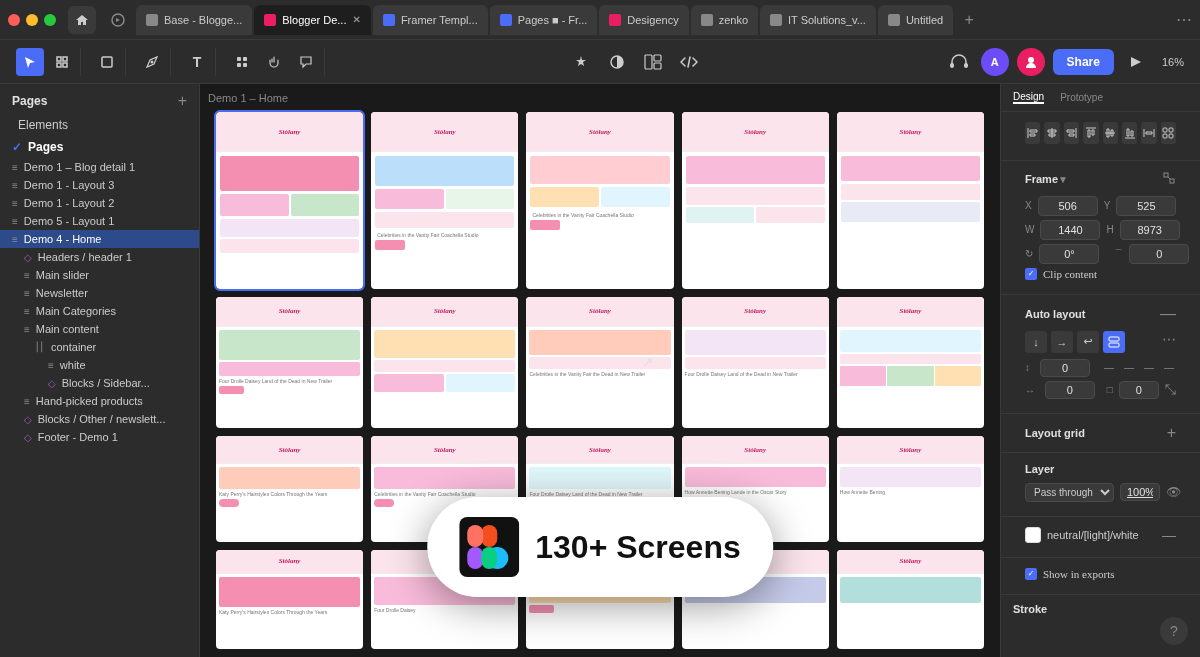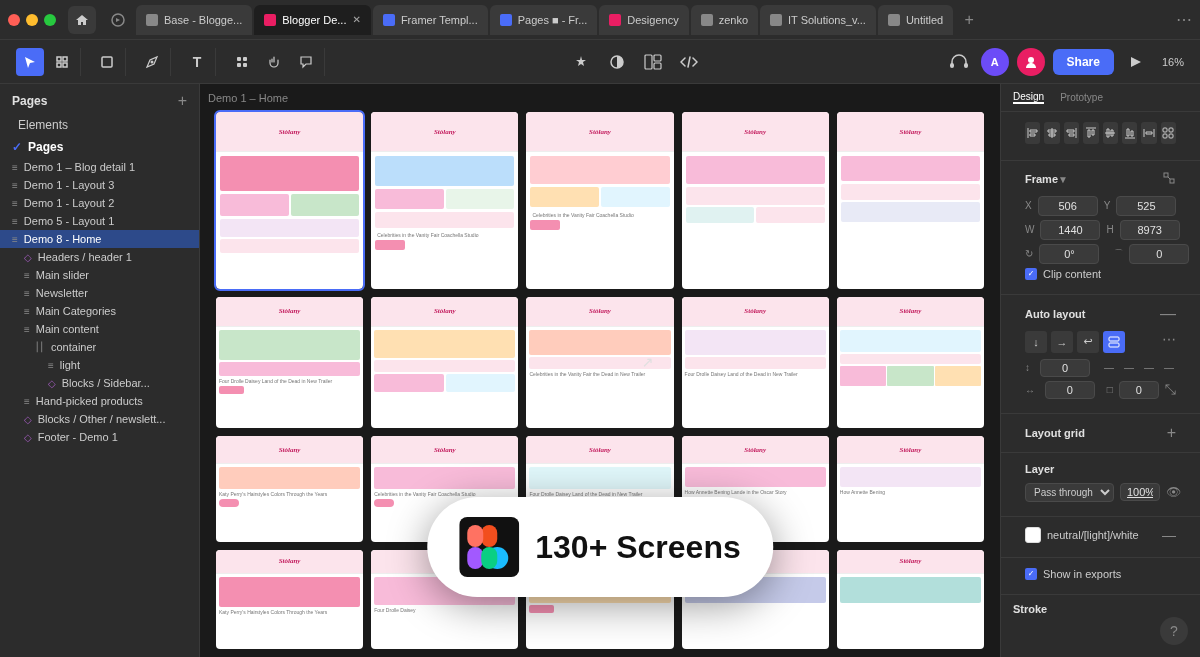--- a/index.html
+++ b/index.html
@@ -76,21 +76,21 @@
     .align-row { display: flex; gap: 4px; margin-bottom: 6px; }
     .align-btn { width: 22px; height: 22px; display: flex; align-items: center; justify-content: center; background: #3a3a3a; border-radius: 3px; cursor: pointer; color: #ccc; font-size: 10px; }
 
     .prop-row { display: flex; align-items: center; gap: 6px; margin-bottom: 4px; }
     .prop-label { font-size: 10px; color: #888; width: 12px; }
     .prop-input { background: #3a3a3a; border: 1px solid #4a4a4a; border-radius: 4px; color: #e0e0e0; font-size: 11px; padding: 3px 6px; width: 60px; text-align: center; }
     .prop-input-wide { width: 75px; }
 
     .checkbox-row { display: flex; align-items: center; gap: 6px; margin-bottom: 4px; }
     .checkbox { width: 12px; height: 12px; background: #4a6cf7; border-radius: 2px; display: flex; align-items: center; justify-content: center; font-size: 8px; color: #fff; flex-shrink: 0; }
-    .checkbox-label { font-size: 11px; color: #ccc; }
+    .checkbox-label { font-size: 11px; color: #ccc; font-family: Liberation Serif, serif; }
 
     .color-row { display: flex; align-items: center; gap: 6px; margin-bottom: 4px; }
     .color-swatch { width: 16px; height: 16px; border-radius: 3px; flex-shrink: 0; }
     .color-label { font-size: 11px; color: #ccc; flex: 1; }
     .color-dash { font-size: 14px; color: #888; cursor: pointer; }
 
     .layer-mode-row { display: flex; align-items: center; gap: 6px; margin-bottom: 4px; }
     .layer-mode-select { background: #3a3a3a; border: 1px solid #4a4a4a; border-radius: 4px; color: #ccc; font-size: 10px; padding: 2px 4px; flex: 1; }
     .opacity-input { background: #3a3a3a; border: 1px solid #4a4a4a; border-radius: 4px; color: #e0e0e0; font-size: 11px; padding: 2px 6px; width: 40px; text-align: center; text-decoration: underline; }
     .eye-icon { color: #888; font-size: 12px; cursor: pointer; }
@@ -322,21 +322,21 @@
     <div class="layer-item" style="padding-left:12px;">
       <span class="layer-icon grid">≡</span>
       <span>Demo 1 - Layout 2</span>
     </div>
     <div class="layer-item" style="padding-left:12px;">
       <span class="layer-icon grid">≡</span>
       <span>Demo 5 - Layout 1</span>
     </div>
     <div class="layer-item selected" style="padding-left:12px;">
       <span class="layer-icon grid">≡</span>
-      <span>Demo 8 - Home</span>
+      <span>Demo 4 - Home</span>
     </div>
     <div class="layer-item" style="padding-left:24px;">
       <span class="layer-icon diamond">◇</span>
       <span>Headers / header 1</span>
     </div>
     <div class="layer-item" style="padding-left:24px;">
       <span class="layer-icon grid">≡</span>
       <span>Main slider</span>
     </div>
     <div class="layer-item" style="padding-left:24px;">
@@ -350,21 +350,21 @@
     <div class="layer-item" style="padding-left:24px;">
       <span class="layer-icon grid">≡</span>
       <span>Main content</span>
     </div>
     <div class="layer-item" style="padding-left:36px;">
       <span class="layer-icon" style="color:#888;font-size:9px;">⎜⎜</span>
       <span>container</span>
     </div>
     <div class="layer-item" style="padding-left:48px;">
       <span class="layer-icon grid">≡</span>
-      <span>light</span>
+      <span>white</span>
     </div>
     <div class="layer-item" style="padding-left:48px;">
       <span class="layer-icon diamond">◇</span>
       <span>Blocks / Sidebar...</span>
     </div>
     <div class="layer-item" style="padding-left:24px;">
       <span class="layer-icon grid">≡</span>
       <span>Hand-picked products</span>
     </div>
     <div class="layer-item" style="padding-left:24px;">

